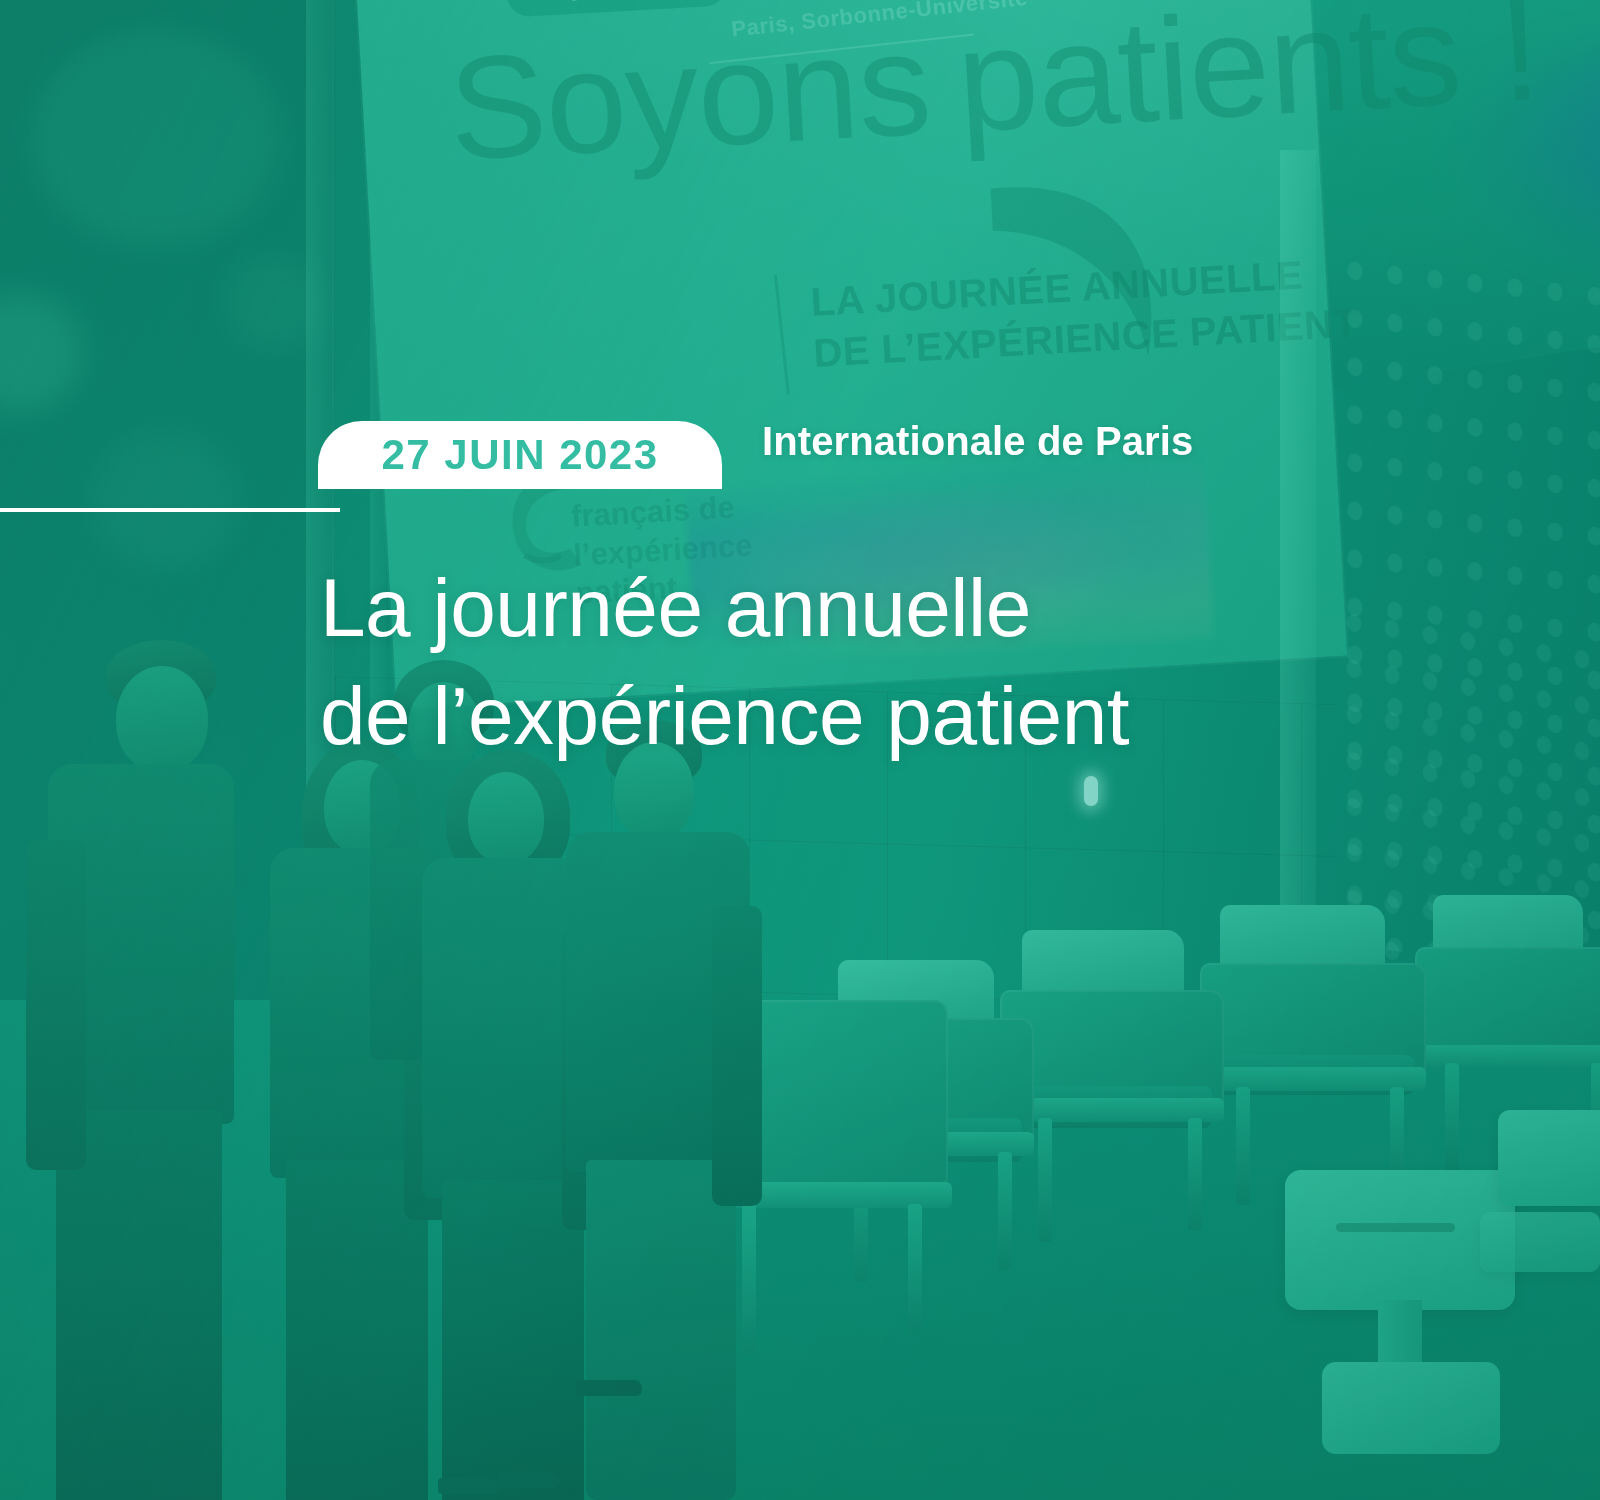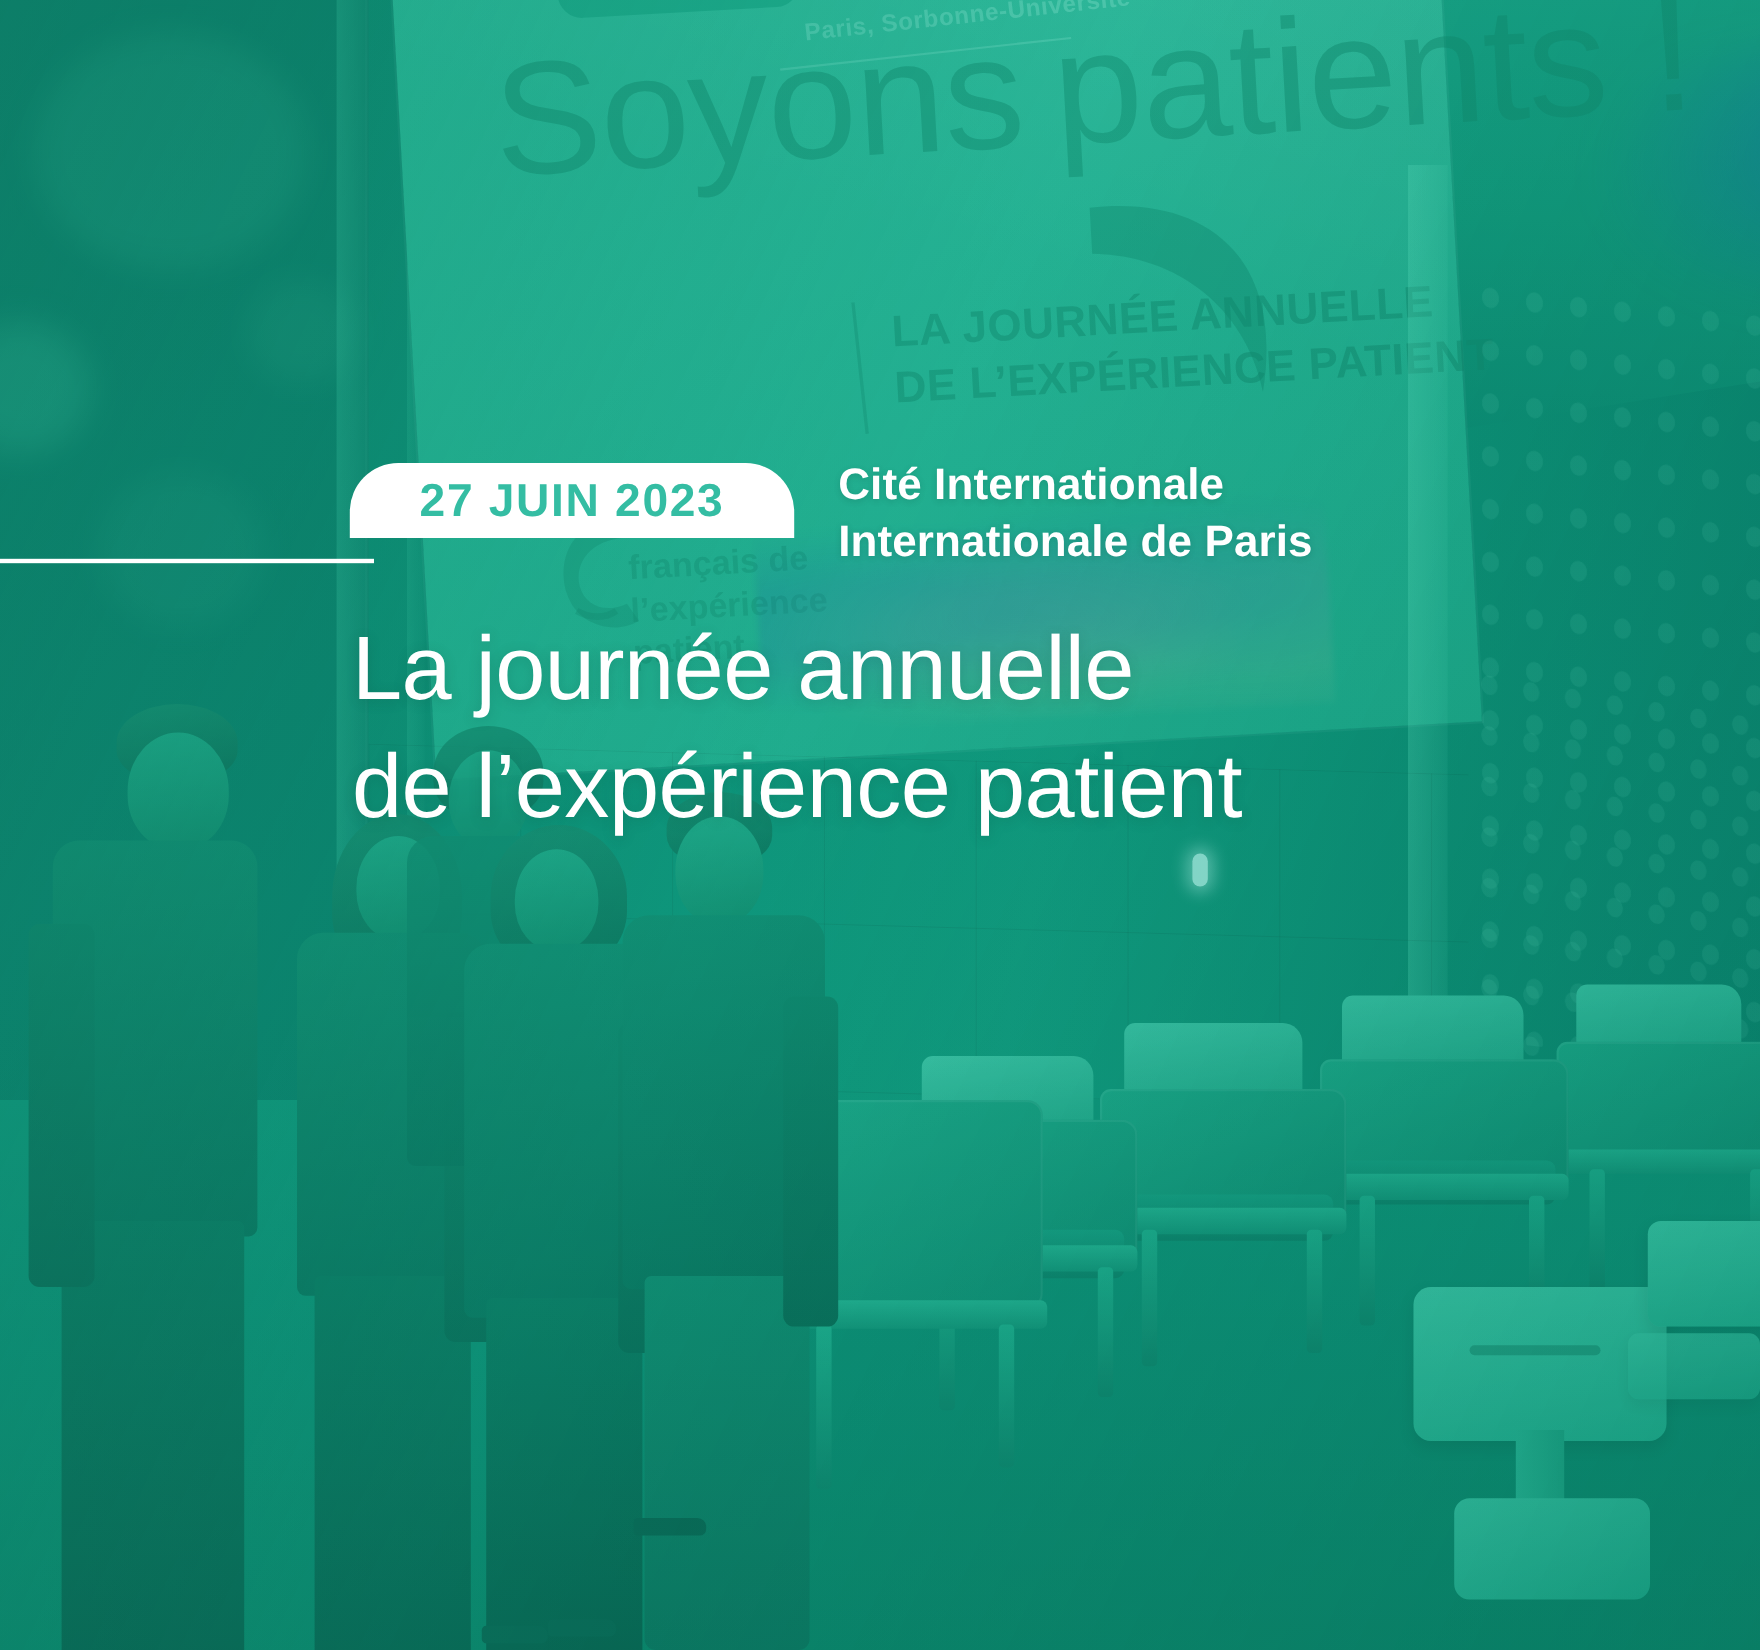--- a/index.html
+++ b/index.html
@@ -473,21 +473,20 @@
     <div class="duotone2"></div>
   </div>
 
   <div class="rule"></div>
 
   <div class="date-badge">
     <span>27 JUIN 2023</span>
   </div>
 
   <div class="venue">
-    <div>Cité Internationale</div>
     <div>Internationale de Paris</div>
   </div>
 
   <div class="headline">
     <div>La journée annuelle</div>
     <div>de l’expérience patient</div>
   </div>
 
 </div>
 

